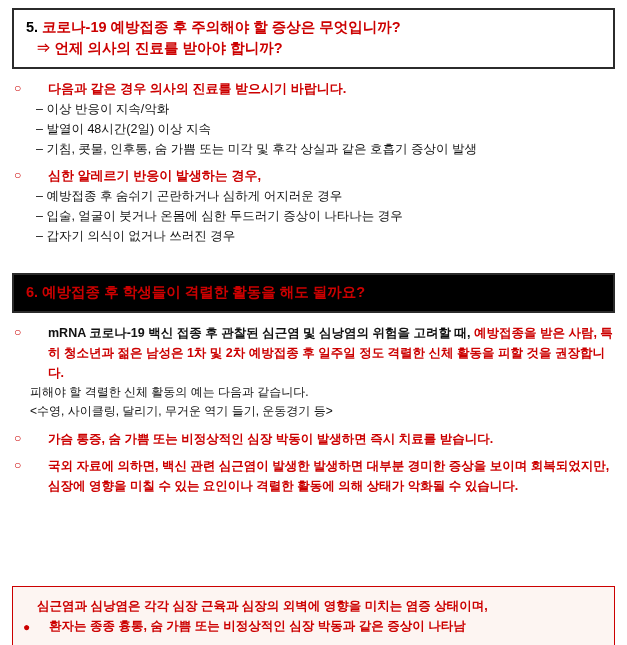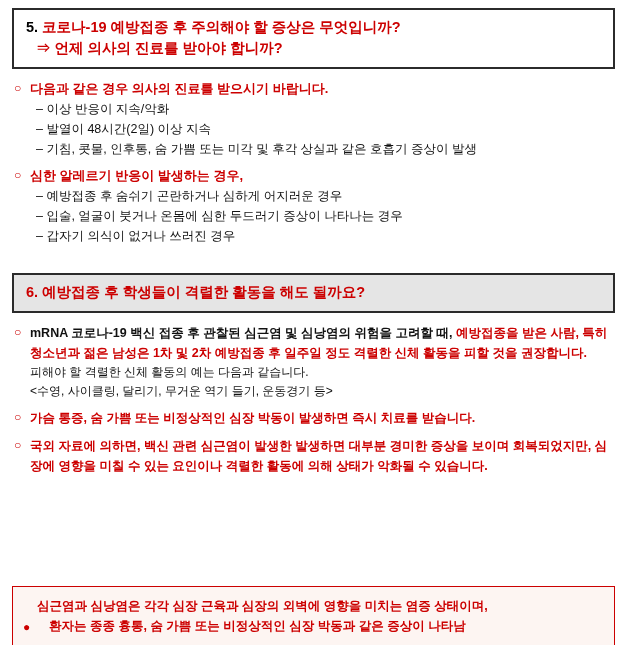--- a/index.html
+++ b/index.html
@@ -24,21 +24,21 @@
 
   
   .qbox {
     margin: 8px 12px 0 12px;
     border: 2px solid #2b2b2b;
     background: #ffffff;
     padding: 7px 10px 8px 12px;
     box-sizing: border-box;
   }
   .qbox.shaded {
-    background: #e5e5e5;
+    background: #000000;
   }
   .qline {
     font-size: 14.5px;
     font-weight: bold;
     line-height: 1.45;
     white-space: nowrap;
   }
   .qline .num { color: #000000; }
   .qline .red { color: #cc0000; }
   .qline.second {
@@ -46,20 +46,21 @@
   }
 
   
   .block {
     margin: 10px 14px 0 14px;
   }
   .bullet-row {
     display: flex;
     align-items: flex-start;
     margin-top: 7px;
+    gap: 18px;
   }
   .bullet-row:first-child { margin-top: 0; }
   .marker {
     flex: 0 0 auto;
     width: 16px;
     font-size: 13px;
     line-height: 1.45;
     color: #cc0000;
     text-align: left;
   }

